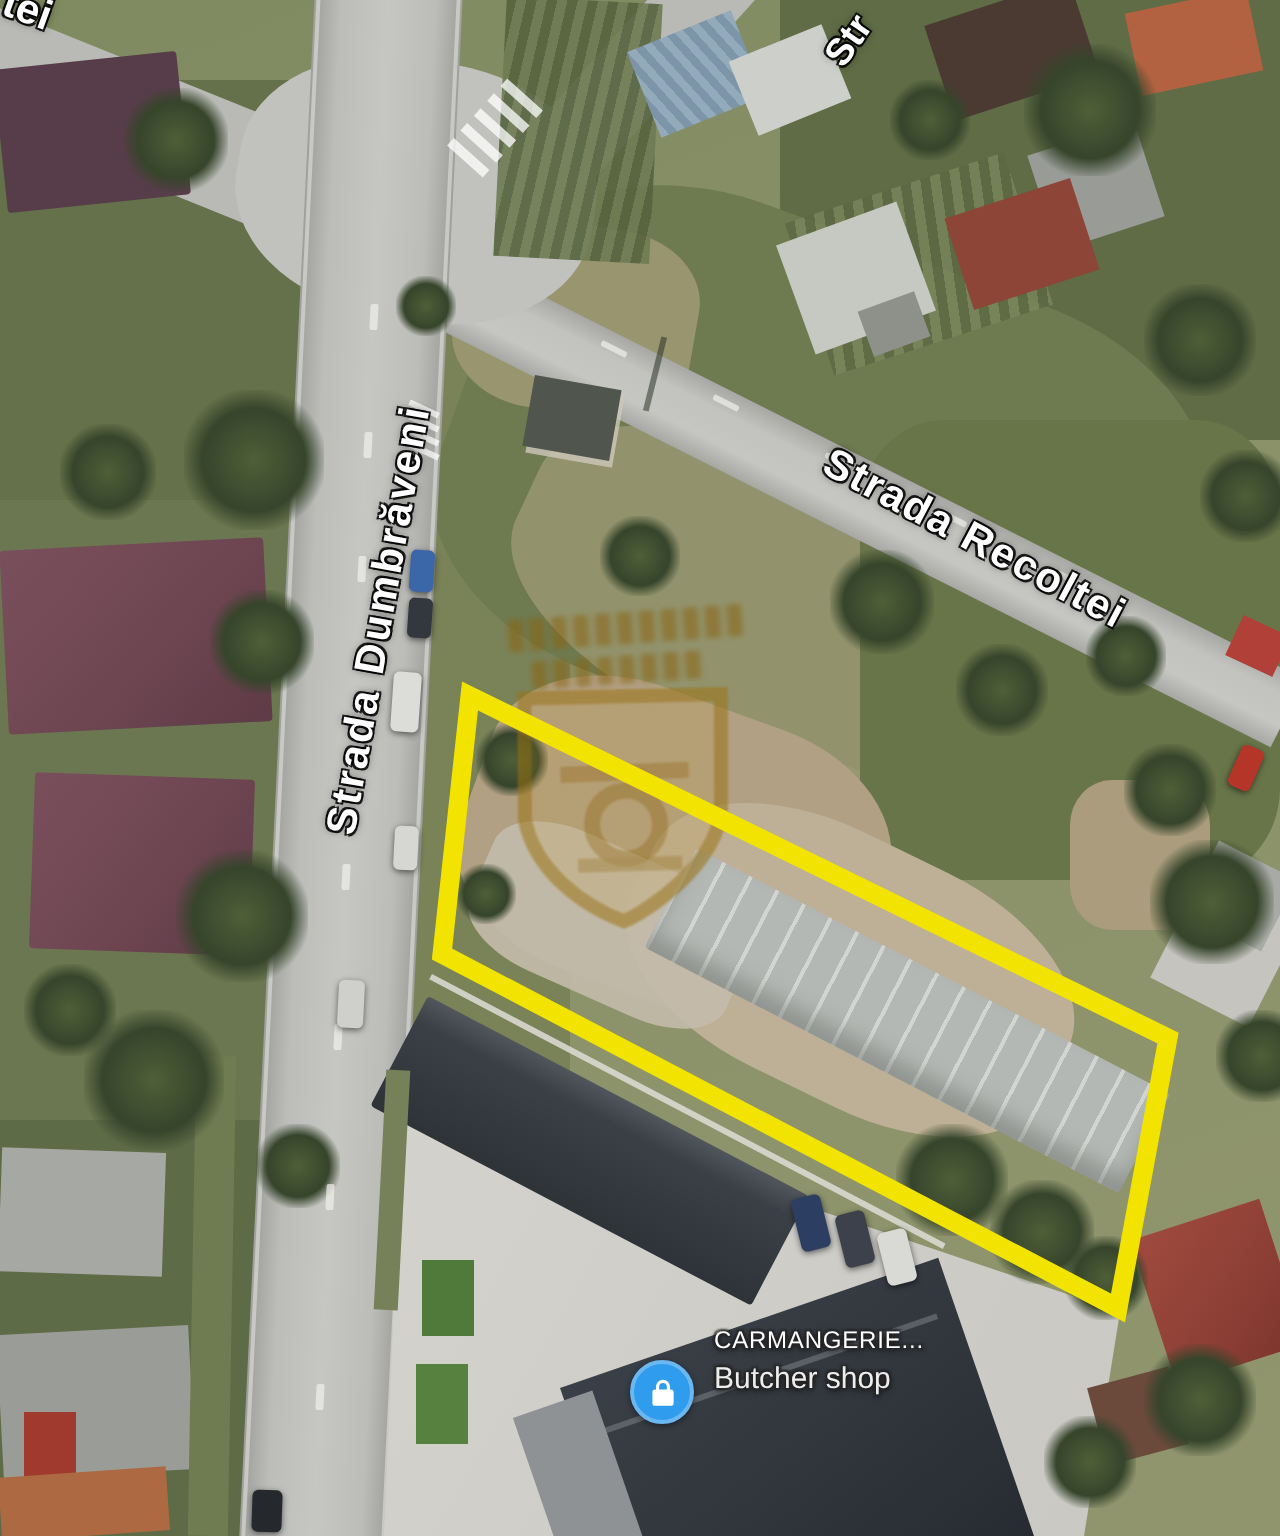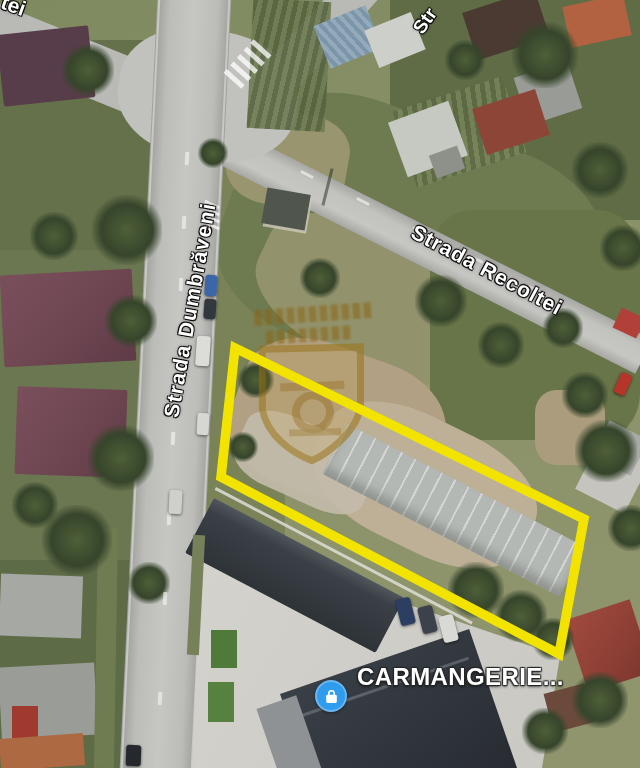--- a/index.html
+++ b/index.html
@@ -28,21 +28,21 @@
   .wm-bar{position:absolute;background:repeating-linear-gradient(90deg,#8a6410 0 7px,rgba(138,100,16,.15) 7px 11px);
     filter:blur(1.3px);border-radius:2px;}
   .poi{position:absolute;left:315px;top:660px;display:flex;gap:10px;align-items:flex-start;cursor:pointer;}
   .poi-icon{width:32px;height:32px;border-radius:50%;background:#2f9ced;
     border:2px solid #6ab7f2;box-sizing:border-box;box-shadow:0 1px 3px rgba(0,0,0,.45);
     display:flex;align-items:center;justify-content:center;margin-top:20px;}
   .poi-text{color:#fff;
     text-shadow:-1px -1px 1px rgba(35,35,35,.9),1px -1px 1px rgba(35,35,35,.9),
                 -1px 1px 1px rgba(35,35,35,.9),1px 1px 1px rgba(35,35,35,.9),0 2px 3px rgba(0,0,0,.55);}
   .poi-l1{font-size:17px;font-weight:700;}
-  .poi-l2{font-size:24px;font-weight:700;letter-spacing:.4px;margin-top:3px;}
+  .poi-l2{font-size:12px;font-weight:400;letter-spacing:.4px;margin-top:3px;}
   .poi-cat{font-size:15px;font-weight:400;color:#ededed;margin-top:4px;}
   .zebra{position:absolute;left:225px;top:52px;display:flex;gap:5px;transform:rotate(-48deg);}
   .zebra div{width:5px;height:24px;background:rgba(255,255,255,.75);}
   .yield{position:absolute;left:204px;top:203px;}
   .yield div{width:16px;height:3px;background:rgba(255,255,255,.7);margin-bottom:4px;transform:rotate(25deg);}
 </style>
 </head>
 <body>
 
 <div class="stage">
@@ -220,16 +220,17 @@
 
   <div class="poi">
     <div class="poi-icon">
       <svg width="17" height="17" viewBox="0 0 24 24">
         <path d="M8.2,10 V7.6 a3.8,3.8 0 0 1 7.6,0 V10" fill="none" stroke="#ffffff" stroke-width="2.2"></path>
         <rect x="4.5" y="9.5" width="15" height="11.5" rx="2" fill="#ffffff"></rect>
       </svg>
     </div>
     <div class="poi-text">
       <div class="poi-l2">CARMANGERIE...</div>
+      <div class="poi-cat">Butcher shop</div>
     </div>
   </div>
 
 </div>
 
 </body></html>

